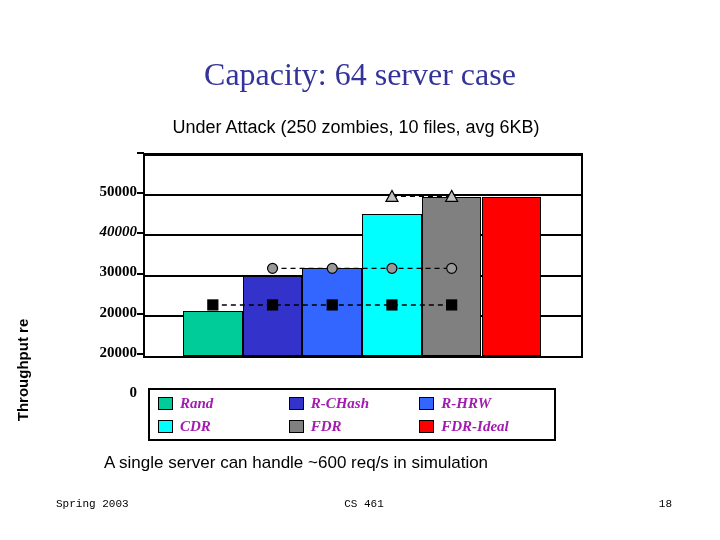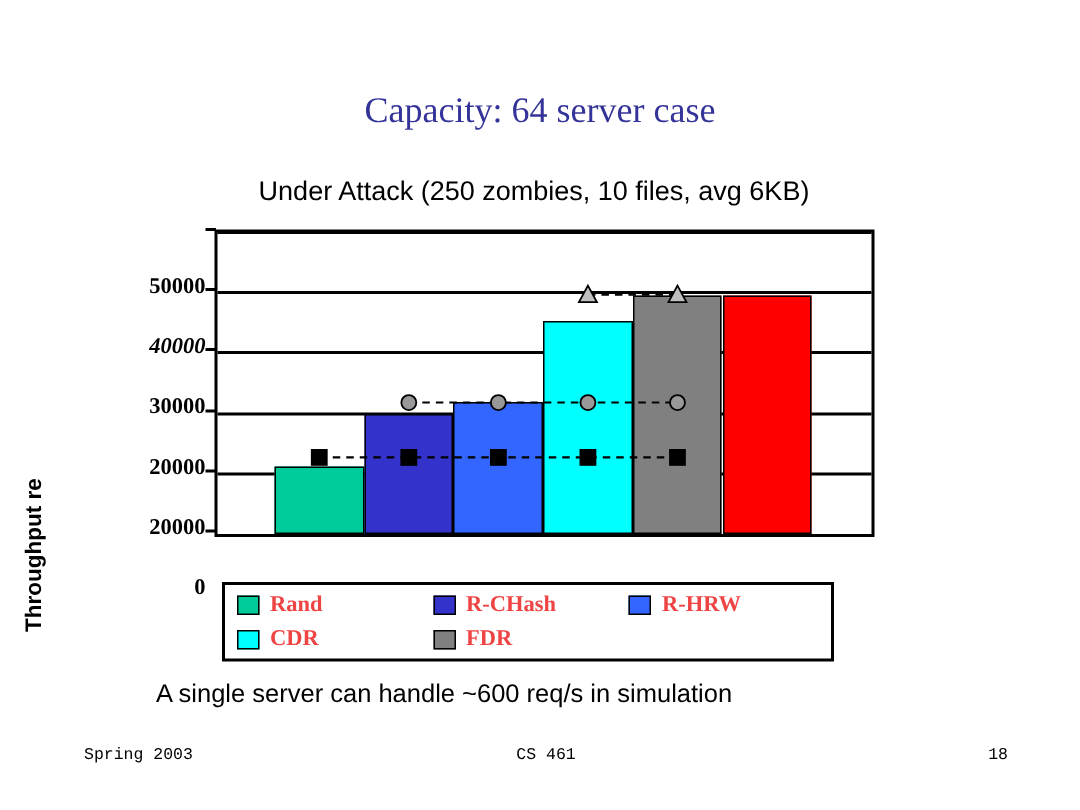--- a/index.html
+++ b/index.html
@@ -17,21 +17,21 @@
   }
 
   
   #slide-title {
     position: absolute;
     left: 0;
     top: 56px;
     width: 720px;
     text-align: center;
     font-family: "Liberation Serif", serif;
-    font-size: 24px;
+    font-size: 32px;
     line-height: 36px;
     color: #333399;
     letter-spacing: 0px;
   }
 
   
   #chart-subtitle {
     position: absolute;
     left: 0;
     top: 116px;
@@ -163,21 +163,22 @@
     box-sizing: border-box;
     margin-right: 7px;
     flex: none;
   }
   .legend-label {
     font-family: "Liberation Serif", serif;
     font-weight: bold;
     font-size: 15px;
     line-height: 15px;
     white-space: nowrap;
-    color: #ef4444;
+    color: #a21caf;
+    font-style: italic;
   }
 
   
   #slide-caption {
     position: absolute;
     left: 0;
     top: 452px;
     width: 592px;
     text-align: center;
     font-family: "Liberation Sans", sans-serif;
@@ -280,20 +281,24 @@
       <span class="legend-label">R-HRW</span>
     </div>
     <div class="legend-item">
       <span class="legend-swatch" style="background: rgb(0, 255, 255);"></span>
       <span class="legend-label">CDR</span>
     </div>
     <div class="legend-item">
       <span class="legend-swatch" style="background: rgb(128, 128, 128);"></span>
       <span class="legend-label">FDR</span>
     </div>
+    <div class="legend-item">
+      <span class="legend-swatch" style="background: rgb(255, 0, 0);"></span>
+      <span class="legend-label">FDR-Ideal</span>
+    </div>
   </div>
 
 <div id="slide-caption">A single server can handle ~600 req/s in simulation</div>
 
 <div id="slide-footer">
   <div id="footer-left">Spring 2003</div>
   <div id="footer-center">CS 461</div>
   <div id="footer-right">18</div>
 </div>
 

